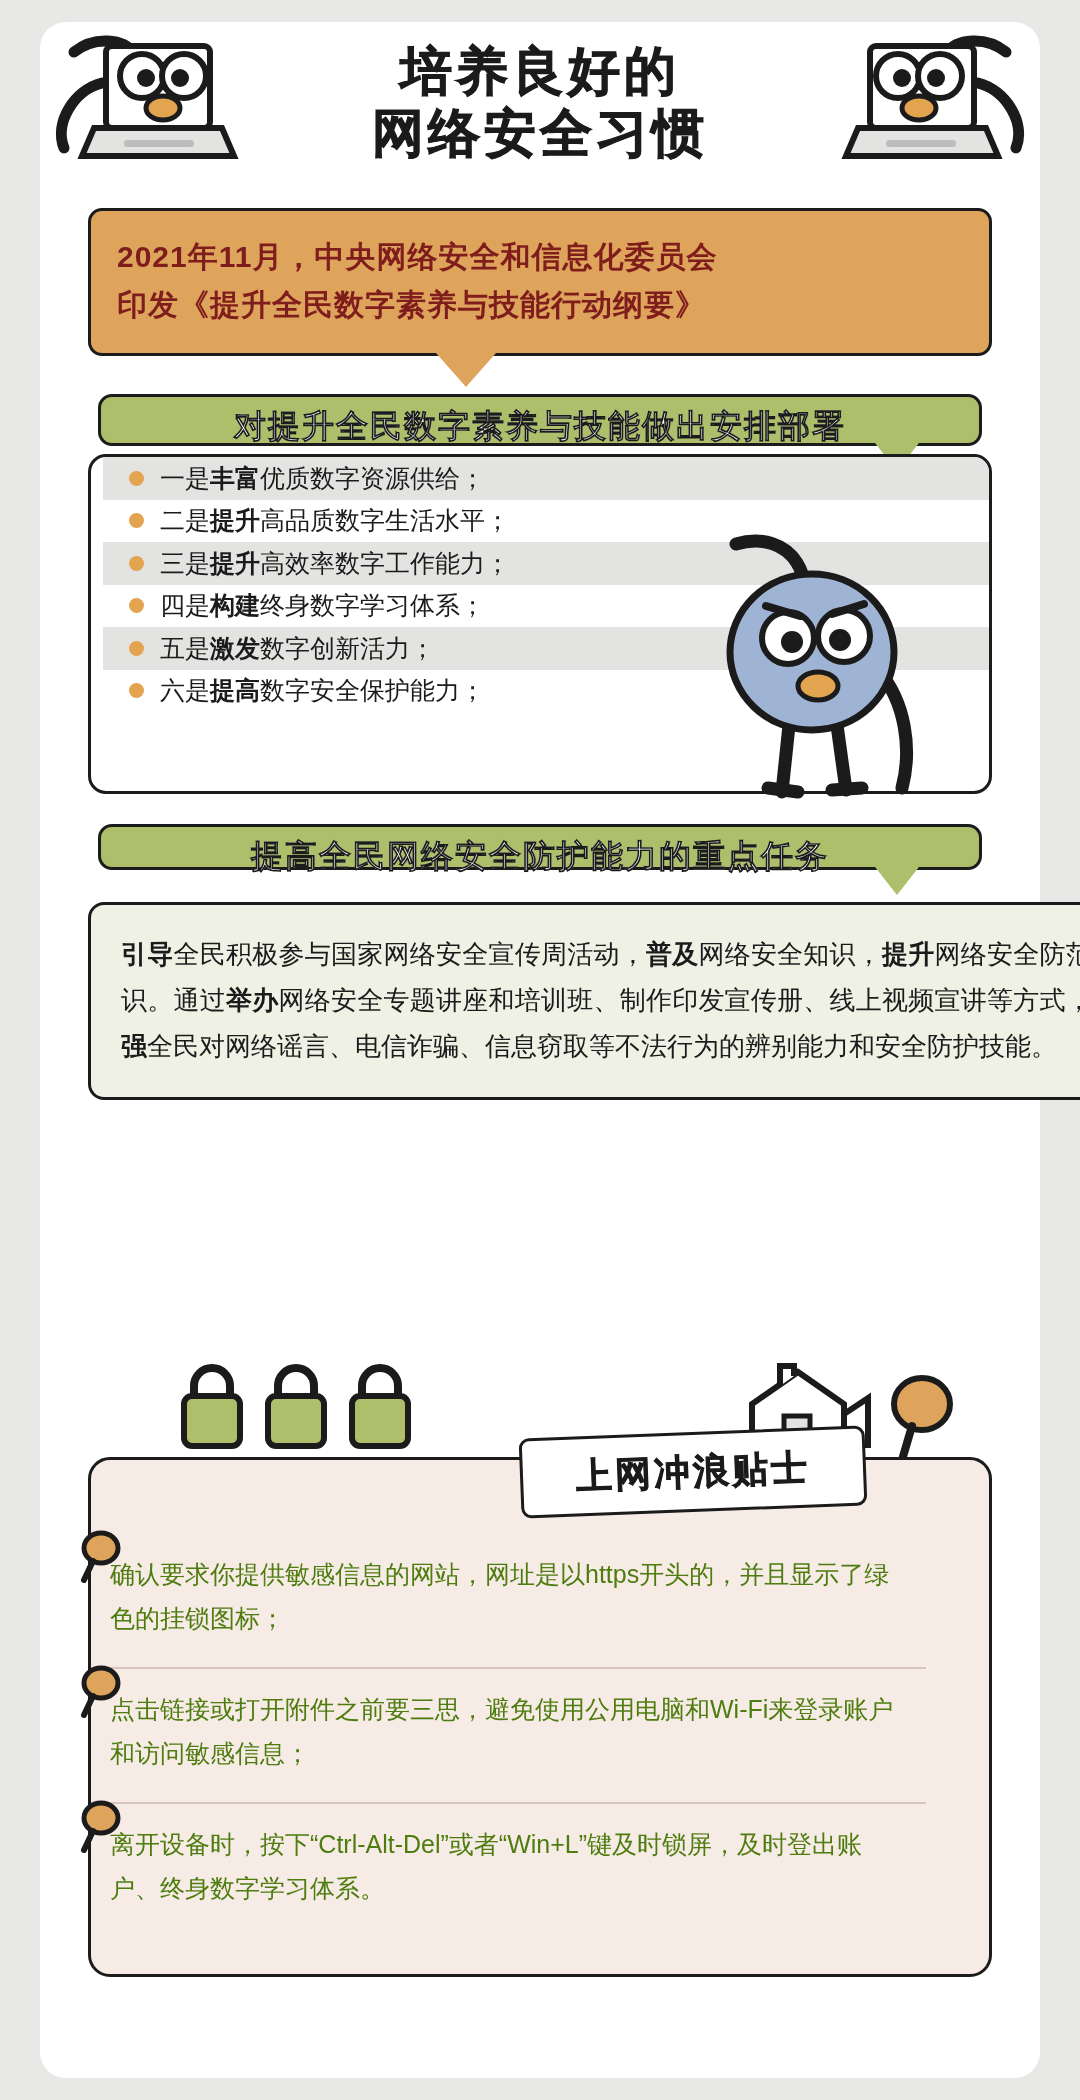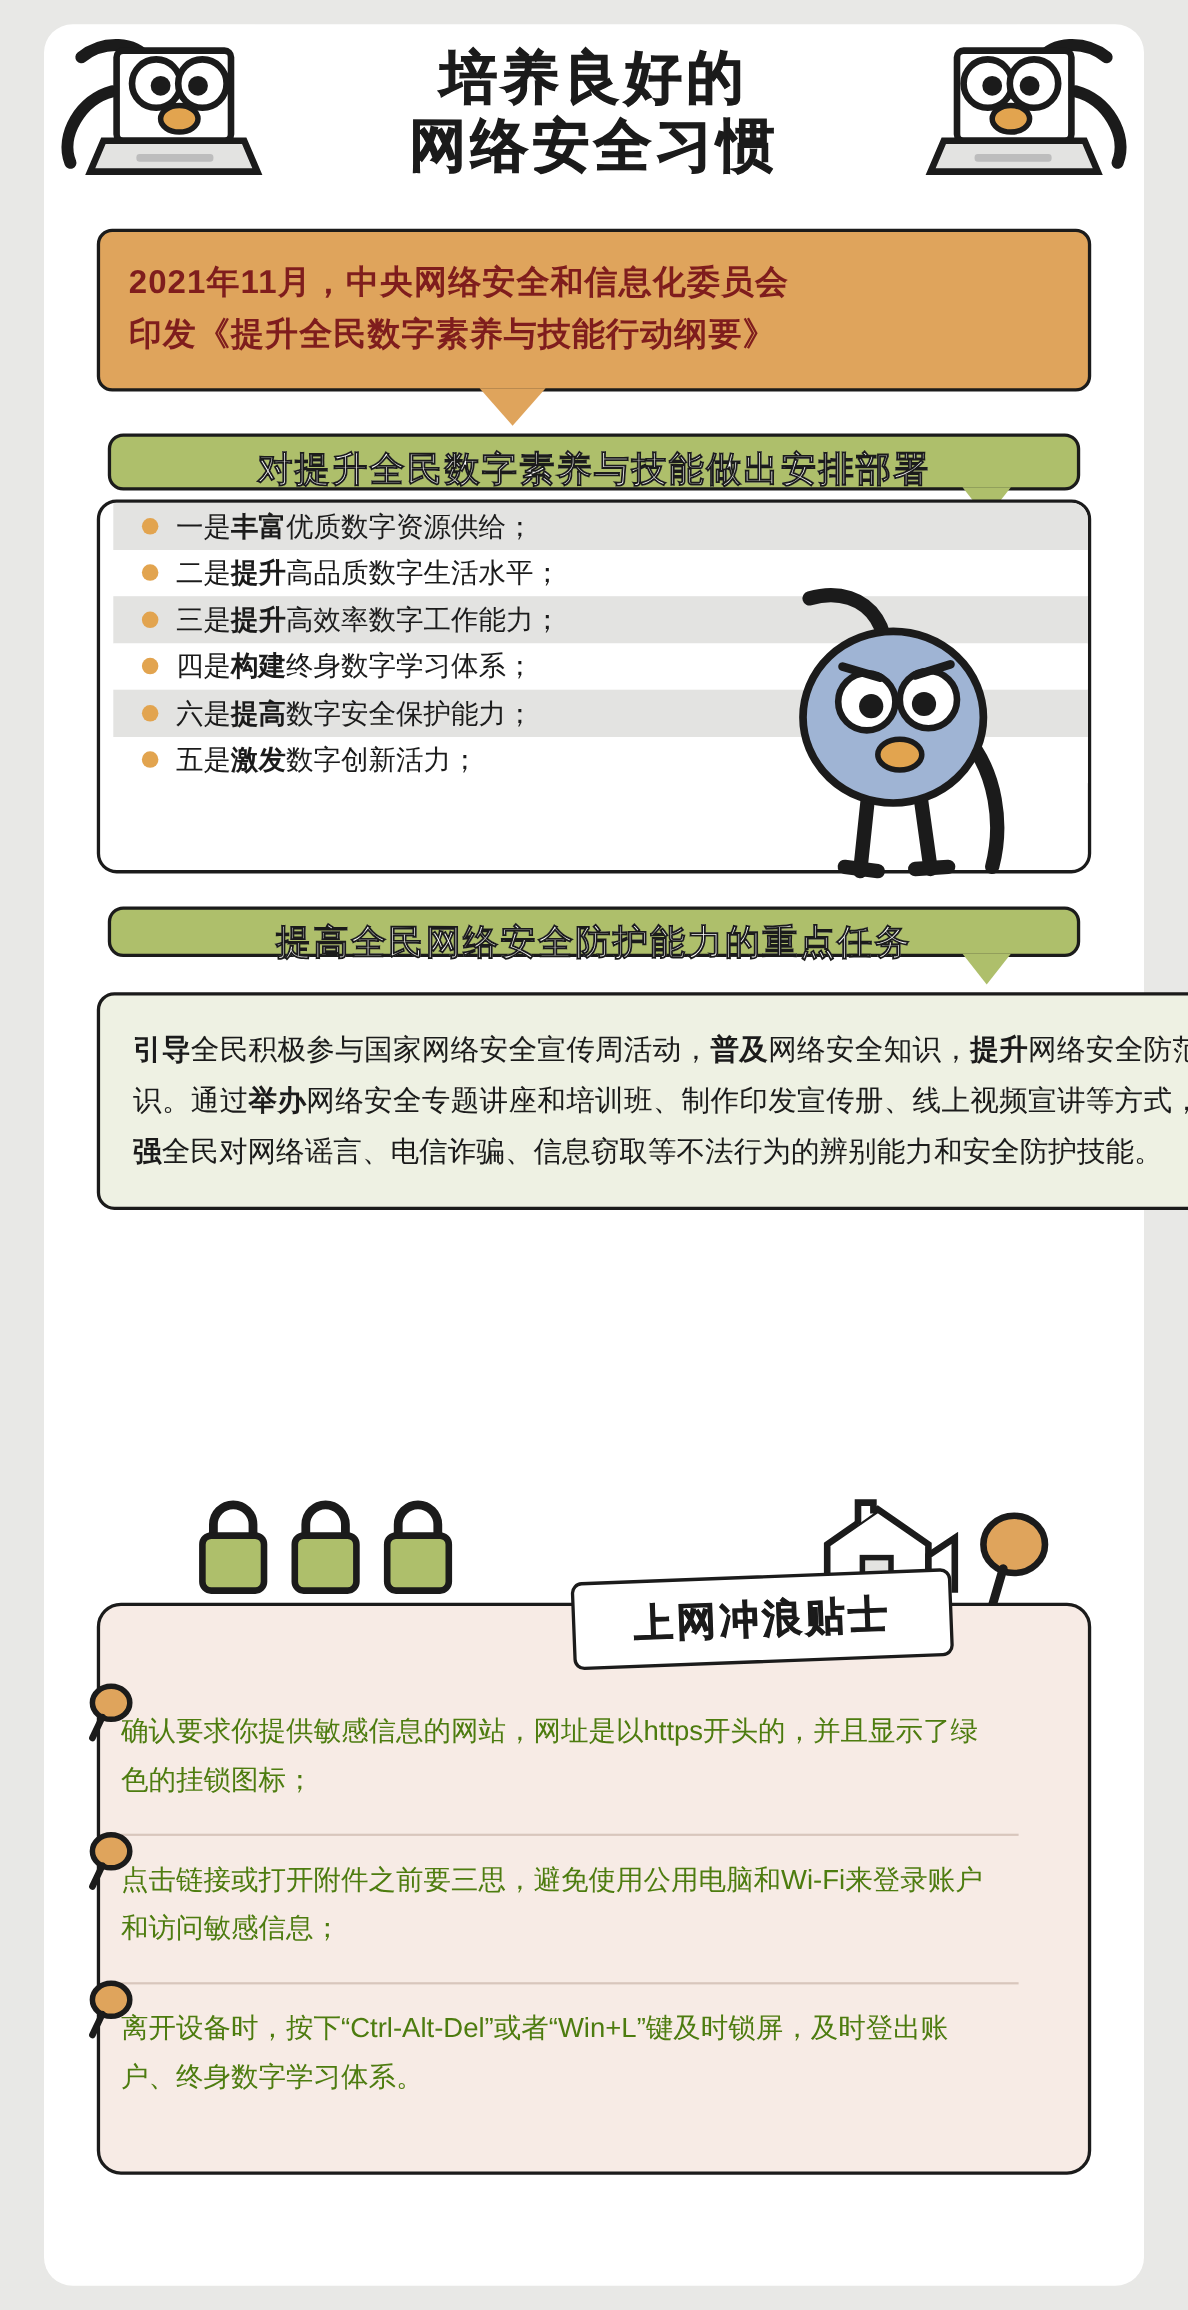--- a/index.html
+++ b/index.html
@@ -234,25 +234,25 @@
       <div class="listrow">
         <span class="dot"></span>
         <span>三是<b>提升</b>高效率数字工作能力；</span>
       </div>
       <div class="listrow">
         <span class="dot"></span>
         <span>四是<b>构建</b>终身数字学习体系；</span>
       </div>
       <div class="listrow">
         <span class="dot"></span>
+        <span>五是<b>激发</b>数字创新活力；</span>
+      </div>
+      <div class="listrow">
+        <span class="dot"></span>
         <span>六是<b>提高</b>数字安全保护能力；</span>
-      </div>
-      <div class="listrow">
-        <span class="dot"></span>
-        <span>五是<b>激发</b>数字创新活力；</span>
       </div>
     </div>
 
   <div class="blob">
     <svg viewBox="0 0 320 300" width="320" height="300">
       <path d="M96 24 C150 8, 186 60, 150 112" stroke="#1b1b1b" stroke-width="13" fill="none" stroke-linecap="round"></path>
       <path d="M238 150 C266 182, 272 230, 262 268" stroke="#1b1b1b" stroke-width="13" fill="none" stroke-linecap="round"></path>
       <path d="M150 196 L142 272" stroke="#1b1b1b" stroke-width="13" fill="none" stroke-linecap="round"></path>
       <path d="M196 198 L206 270" stroke="#1b1b1b" stroke-width="13" fill="none" stroke-linecap="round"></path>
       <path d="M128 268 L158 272" stroke="#1b1b1b" stroke-width="13" fill="none" stroke-linecap="round"></path>

